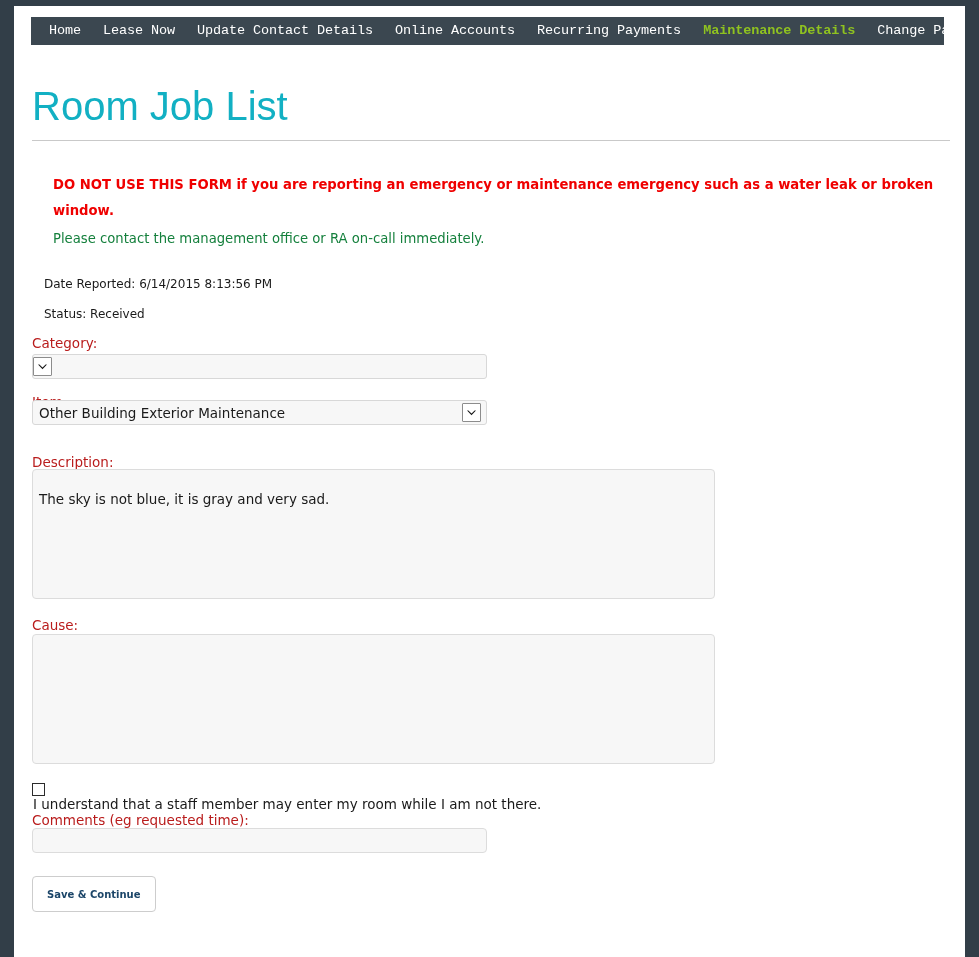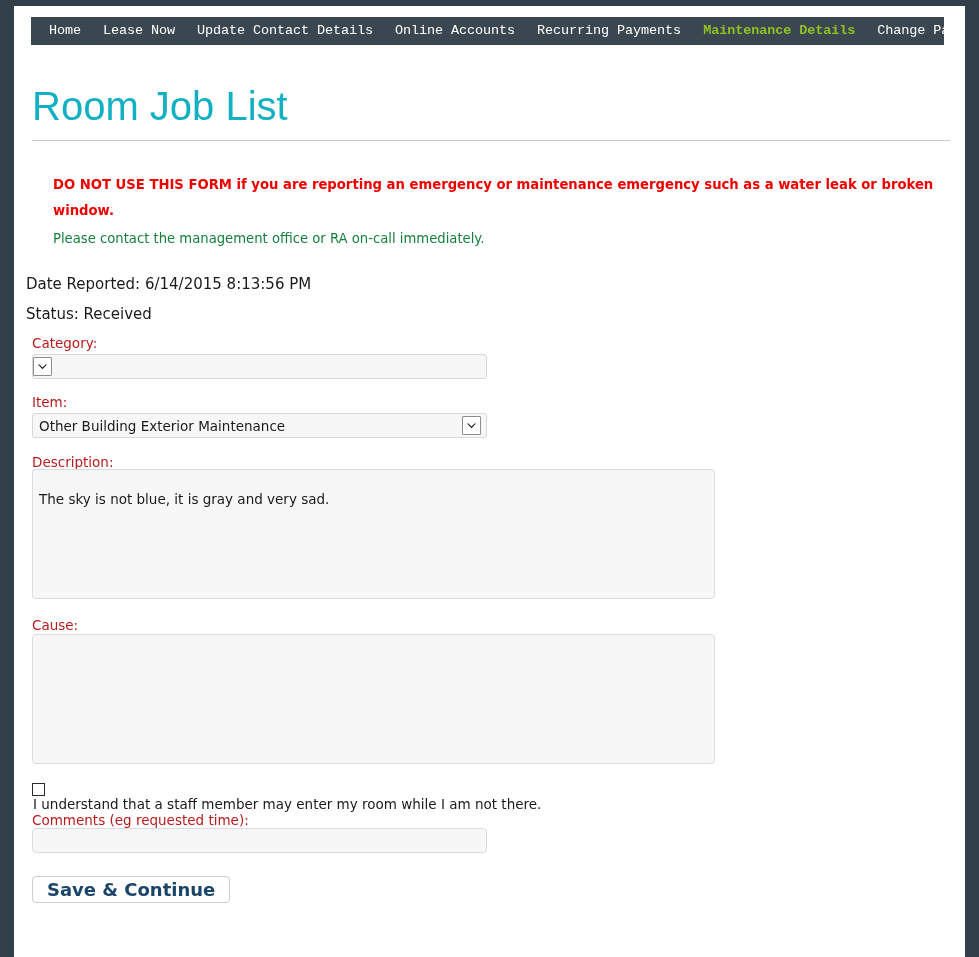--- a/index.html
+++ b/index.html
@@ -108,25 +108,25 @@
     margin: 0;
     color: #15803d;
     font-family: "DejaVu Sans", sans-serif;
     font-size: 13.2px;
     line-height: 22px;
   }
 
   
   .meta-line {
     position: absolute;
-    left: 12px;
-    margin: 0;
-    color: #1a1a1a;
-    font-family: "DejaVu Sans", sans-serif;
-    font-size: 15px;
+    left: 30px;
+    margin: 0;
+    color: #1a1a1a;
+    font-family: "DejaVu Sans", sans-serif;
+    font-size: 12px;
     line-height: 18px;
   }
   #date-reported { top: 269px; }
   #status-line  { top: 299px; }
 
   
   .field-label {
     position: absolute;
     left: 18px;
     margin: 0;
@@ -230,28 +230,28 @@
     font-size: 13.5px;
     color: #1a1a1a;
     padding: 0 6px;
     outline: none;
   }
 
   #save-button {
     position: absolute;
     left: 18px;
     top: 870px;
-    height: 27px;
+    height: 36px;
     padding: 0 14px;
     background: #ffffff;
     border: 1px solid #cdcdcd;
     border-radius: 4px;
     color: #1b4568;
     font-family: "DejaVu Sans", sans-serif;
-    font-size: 18px;
+    font-size: 10px;
     font-weight: bold;
     cursor: pointer;
     line-height: 25px;
   }
 </style>
 </head>
 <body>
 
 <div id="page-frame">
   <div id="page-canvas">
@@ -278,21 +278,21 @@
     <p class="field-label" style="top:329px;">Category:</p>
     <div class="select-box" style="top:348px;">
       <span class="select-arrow">
         <svg width="11" height="8" viewBox="0 0 11 8">
             <path d="M1 1.6 L5.5 6.2 L10 1.6 L8.6 1.6 L5.5 4.6 L2.4 1.6 Z" fill="#1a1a1a"></path>
           </svg>
       </span>
     </div>
 
     <p class="field-label" style="top:388px;">Item:</p>
-    <div class="select-box" style="top:407px;">
+    <div class="select-box" style="top:394px;">
       <span class="select-value">Other Building Exterior Maintenance</span>
       <span class="select-arrow">
         <svg width="11" height="8" viewBox="0 0 11 8">
             <path d="M1 1.6 L5.5 6.2 L10 1.6 L8.6 1.6 L5.5 4.6 L2.4 1.6 Z" fill="#1a1a1a"></path>
           </svg>
       </span>
     </div>
 
     <p class="field-label" style="top:448px;">Description:</p>
     <div class="textarea-box" style="top:463px; height:130px;">The sky is not blue, it is gray and very sad.</div>

